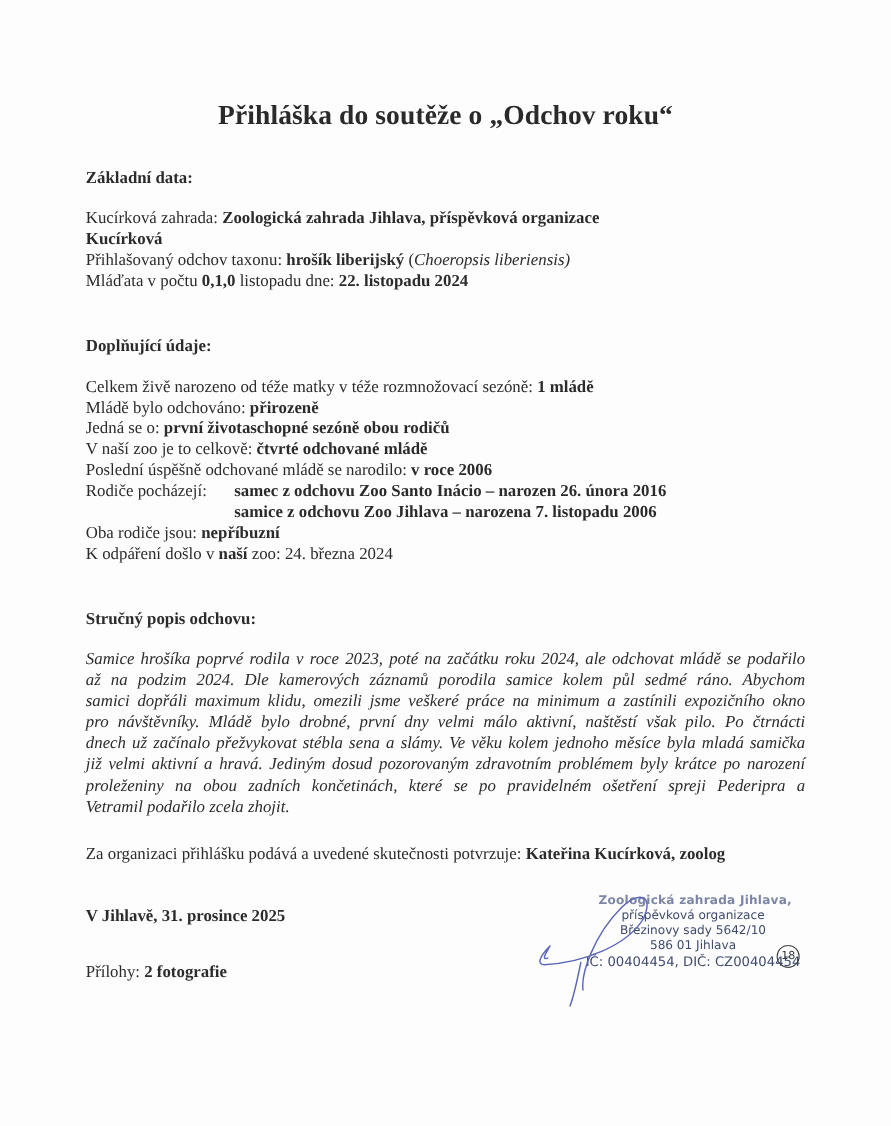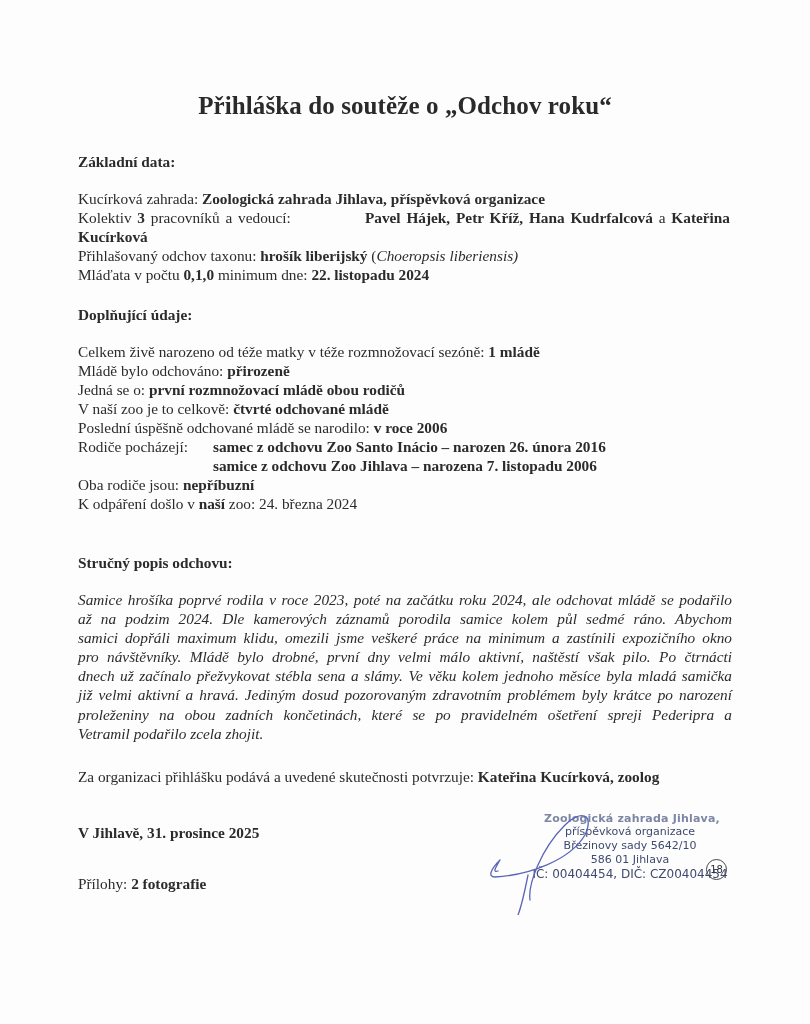--- a/index.html
+++ b/index.html
@@ -45,48 +45,44 @@
   <div class="title">Přihláška do soutěže o „Odchov roku“</div>
 
   <div class="block" style="top:152px;font-family:Liberation Serif, serif;">
     <span class="heading">Základní data:</span>
   </div>
 
   <div class="block" style="top:189px;">
     <div class="line">
       <span>Kucírková zahrada: </span><b>Zoologická zahrada Jihlava, příspěvková organizace</b>
     </div>
-    <div class="jl-wrap" style="display:flex; justify-content:space-between; width:652px; word-spacing:2px;">
-      <span><span>Kolektiv </span><b>3</b><span> pracovníků a vedoucí: </span></span>
-      <span><b>Pavel Hájek, Petr Kříž, Hana Kudrfalcová</b><span> a </span><b>Kateřina</b></span>
-    </div>
     <div class="line">
       <b>Kucírková</b>
     </div>
     <div class="line">
       <span>Přihlašovaný odchov taxonu: </span><b>hrošík liberijský</b><span> (</span><i>Choeropsis liberiensis)</i>
     </div>
     <div class="line">
-      <span>Mláďata v počtu </span><b>0,1,0</b><span> minimum dne: </span><b>22. listopadu 2024</b>
+      <span>Mláďata v počtu </span><b>0,1,0</b><span> listopadu dne: </span><b>22. listopadu 2024</b>
     </div>
   </div>
 
   <div class="block" style="top:305px;">
     <span class="heading">Doplňující údaje:</span>
   </div>
 
   <div class="block" style="top:342px;">
     <div class="line">
       <span>Celkem živě narozeno od téže matky v téže rozmnožovací sezóně: </span><b>1 mládě</b>
     </div>
     <div class="line">
       <span>Mládě bylo odchováno: </span><b>přirozeně</b>
     </div>
     <div class="line">
-      <span>Jedná se o: </span><b>první rozmnožovací mládě obou rodičů</b>
+      <span>Jedná se o: </span><b>první životaschopné sezóně obou rodičů</b>
     </div>
     <div class="line">
       <span>V naší zoo je to celkově: </span><b>čtvrté odchované mládě</b>
     </div>
     <div class="line">
       <span>Poslední úspěšně odchované mládě se narodilo: </span><b>v roce 2006</b>
     </div>
     <div class="line">
       <span class="parents-label">Rodiče pocházejí:</span><b>samec z odchovu Zoo Santo Inácio – narozen 26. února 2016</b>
     </div>

